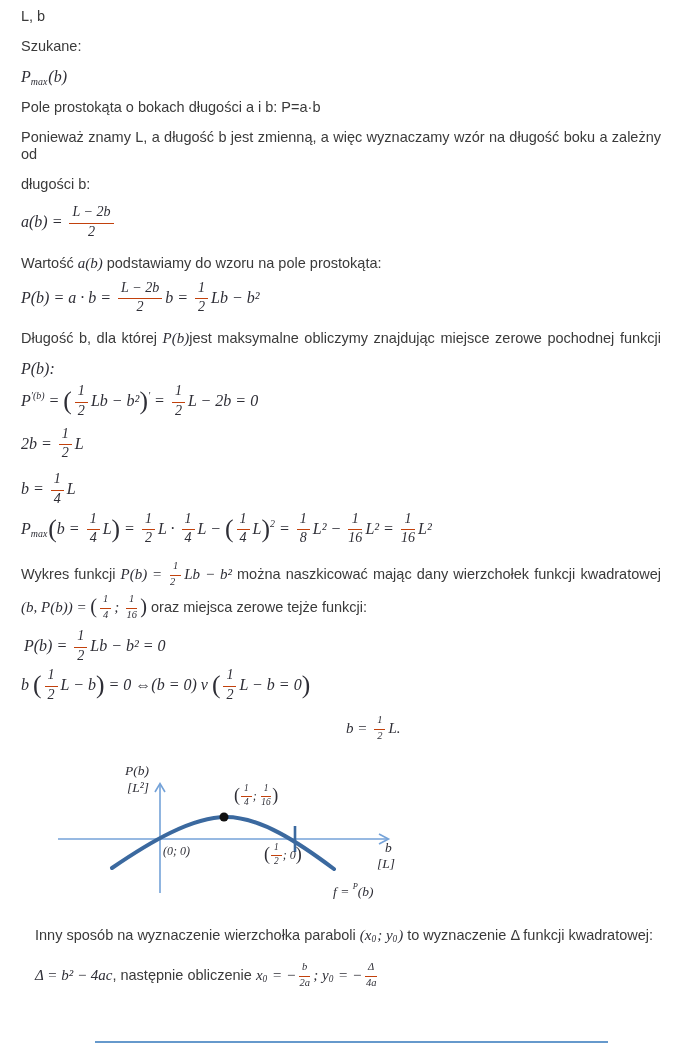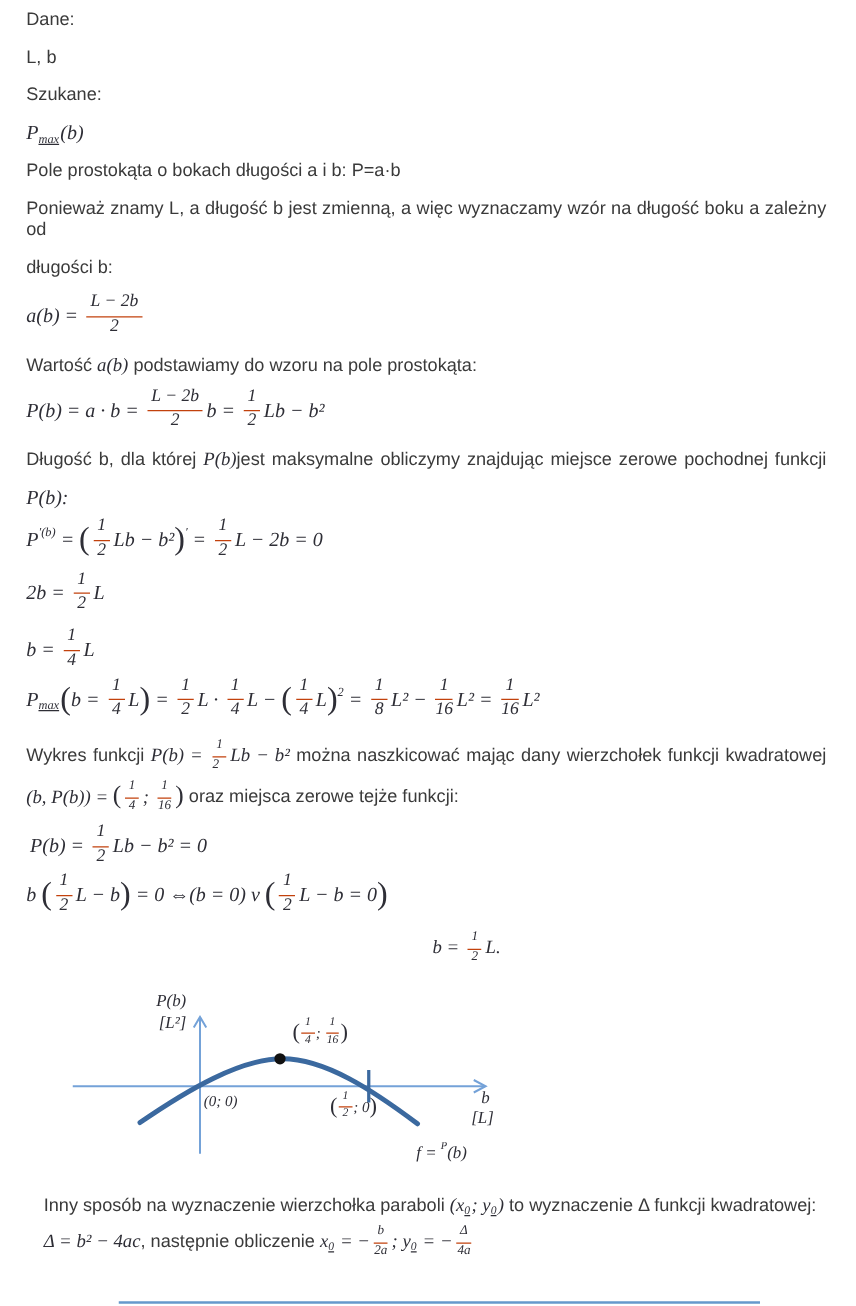--- a/index.html
+++ b/index.html
@@ -11,40 +11,39 @@
   .doc{padding:8px 24px 0 21px;width:640px;}
   p.t{margin:0 0 13px 0;line-height:17px;}
   .just{text-align:justify;text-align-last:justify;}
   
   .formula{font-family:"Liberation Serif","DejaVu Serif",serif;font-style:italic;color:#2e2e36;font-size:16px;}
   .formula .frac{display:inline-block;vertical-align:middle;text-align:center;line-height:1.12;margin:0 3px;position:relative;top:-2px;font-size:0.88em;}
   .formula .fn{display:block;border-bottom:1px solid #c2410c;padding:0 3px 3px 3px;}
   .formula .fd{display:block;padding-top:0px;}
   .formula .bp{font-size:1.6em;font-style:normal;vertical-align:middle;position:relative;top:-2px;font-weight:400;}
   .formula .hs{font-size:0.62em;position:relative;top:-0.75em;}
-  .formula .sb{font-size:0.62em;position:relative;top:0.28em;margin:0 1px 0 0;text-decoration:underline;}
+  .formula .sb{font-size:0.62em;position:relative;top:0.28em;margin:0 1px 0 0;}
   .formula .uptext{font-family:Liberation Sans, sans-serif;font-style:normal;color:#3a3a3a;font-size:14.5px;}
   .formula.small{font-size:15px;}
   .formula.small .frac{font-size:0.7em;top:-1px;line-height:1.15;}
   .formula.small .bp{font-size:1.35em;}
   .disp{margin:0 0 8px 0;}
   
   .graph{position:relative;height:160px;margin:17px 0 0 0;}
   .glabel{position:absolute;white-space:nowrap;}
   .graph .formula{font-size:13.5px;}
   .graph .formula.tiny{font-size:12px;}
   .graph .formula.tiny .frac{font-size:0.78em;margin:0 1px;}
   .graph .formula.tiny .bp{font-size:1.5em;}
   .bottom-line{position:absolute;left:95px;bottom:2px;width:513px;height:2px;}
 </style>
 </head>
 <body>
 
 <div class="doc">
-  <p class="t">Dane:</p>
   <p class="t">L, b</p>
   <p class="t">Szukane:</p>
   <p class="t formula" style="margin-bottom:12px"><span>P</span><span class="sb">max</span><span>(b)</span></p>
   <p class="t">Pole prostokąta o bokach długości a i b: P=a·b</p>
   <p class="t just">Ponieważ znamy L, a długość b jest zmienną, a więc wyznaczamy wzór na długość boku a zależny od</p>
   <p class="t">długości b:</p>
   <p class="t formula disp"><span>a(b) = </span><span class="frac"><span class="fn">L − 2b</span><span class="fd">2</span></span></p>
   <p class="t" style="margin-bottom:10px"><span>Wartość </span><span class="formula small"><span>a(b)</span></span><span> podstawiamy do wzoru na pole prostokąta:</span></p>
   <p class="t formula disp"><span>P(b) = a · b = </span><span class="frac"><span class="fn">L − 2b</span><span class="fd">2</span></span><span>b = </span><span class="frac"><span class="fn">1</span><span class="fd">2</span></span><span>Lb − b²</span></p>
   <p class="t just"><span>Długość b, dla której </span><span class="formula small"><span>P(b)</span></span><span>jest maksymalne obliczymy znajdując miejsce zerowe pochodnej funkcji</span></p>
@@ -72,17 +71,17 @@
     <div class="glabel formula" style="left:104px;top:3px;">P(b)</div>
     <div class="glabel formula" style="left:106px;top:20px;">[L²]</div>
     <div class="glabel formula tiny" style="left:213px;top:25px;"><span class="bp">(</span><span class="frac"><span class="fn">1</span><span class="fd">4</span></span><span>; </span><span class="frac"><span class="fn">1</span><span class="fd">16</span></span><span class="bp">)</span></div>
     <div class="glabel formula tiny" style="left:142px;top:84px;">(0; 0)</div>
     <div class="glabel formula tiny" style="left:243px;top:84px;"><span class="bp">(</span><span class="frac"><span class="fn">1</span><span class="fd">2</span></span><span>; 0</span><span class="bp">)</span></div>
     <div class="glabel formula" style="left:364px;top:80px;">b</div>
     <div class="glabel formula" style="left:356px;top:96px;">[L]</div>
     <div class="glabel formula" style="left:312px;top:124px;"><span>f = </span><span class="hs">P</span><span>(b)</span></div>
   </div>
 
-  <p class="t" style="margin:7px 0 4px 14px"><span>Inny sposób na wyznaczenie wierzchołka paraboli </span><span class="formula small"><span>(x</span><span class="sb">0</span><span>; y</span><span class="sb">0</span><span>)</span></span><span> to wyznaczenie Δ funkcji kwadratowej:</span></p>
+  <p class="t" style="margin:7px 0 16px 14px"><span>Inny sposób na wyznaczenie wierzchołka paraboli </span><span class="formula small"><span>(x</span><span class="sb">0</span><span>; y</span><span class="sb">0</span><span>)</span></span><span> to wyznaczenie Δ funkcji kwadratowej:</span></p>
   <p class="t formula small" style="margin-left:14px"><span>Δ = b² − 4ac</span><span class="uptext">, następnie obliczenie </span><span>x</span><span class="sb">0</span><span> = −</span><span class="frac"><span class="fn">b</span><span class="fd">2a</span></span><span>; y</span><span class="sb">0</span><span> = −</span><span class="frac"><span class="fn">Δ</span><span class="fd">4a</span></span></p>
 </div>
 
 <div class="bottom-line" style="background: rgb(102, 153, 204);"></div>
 
 </body></html>

